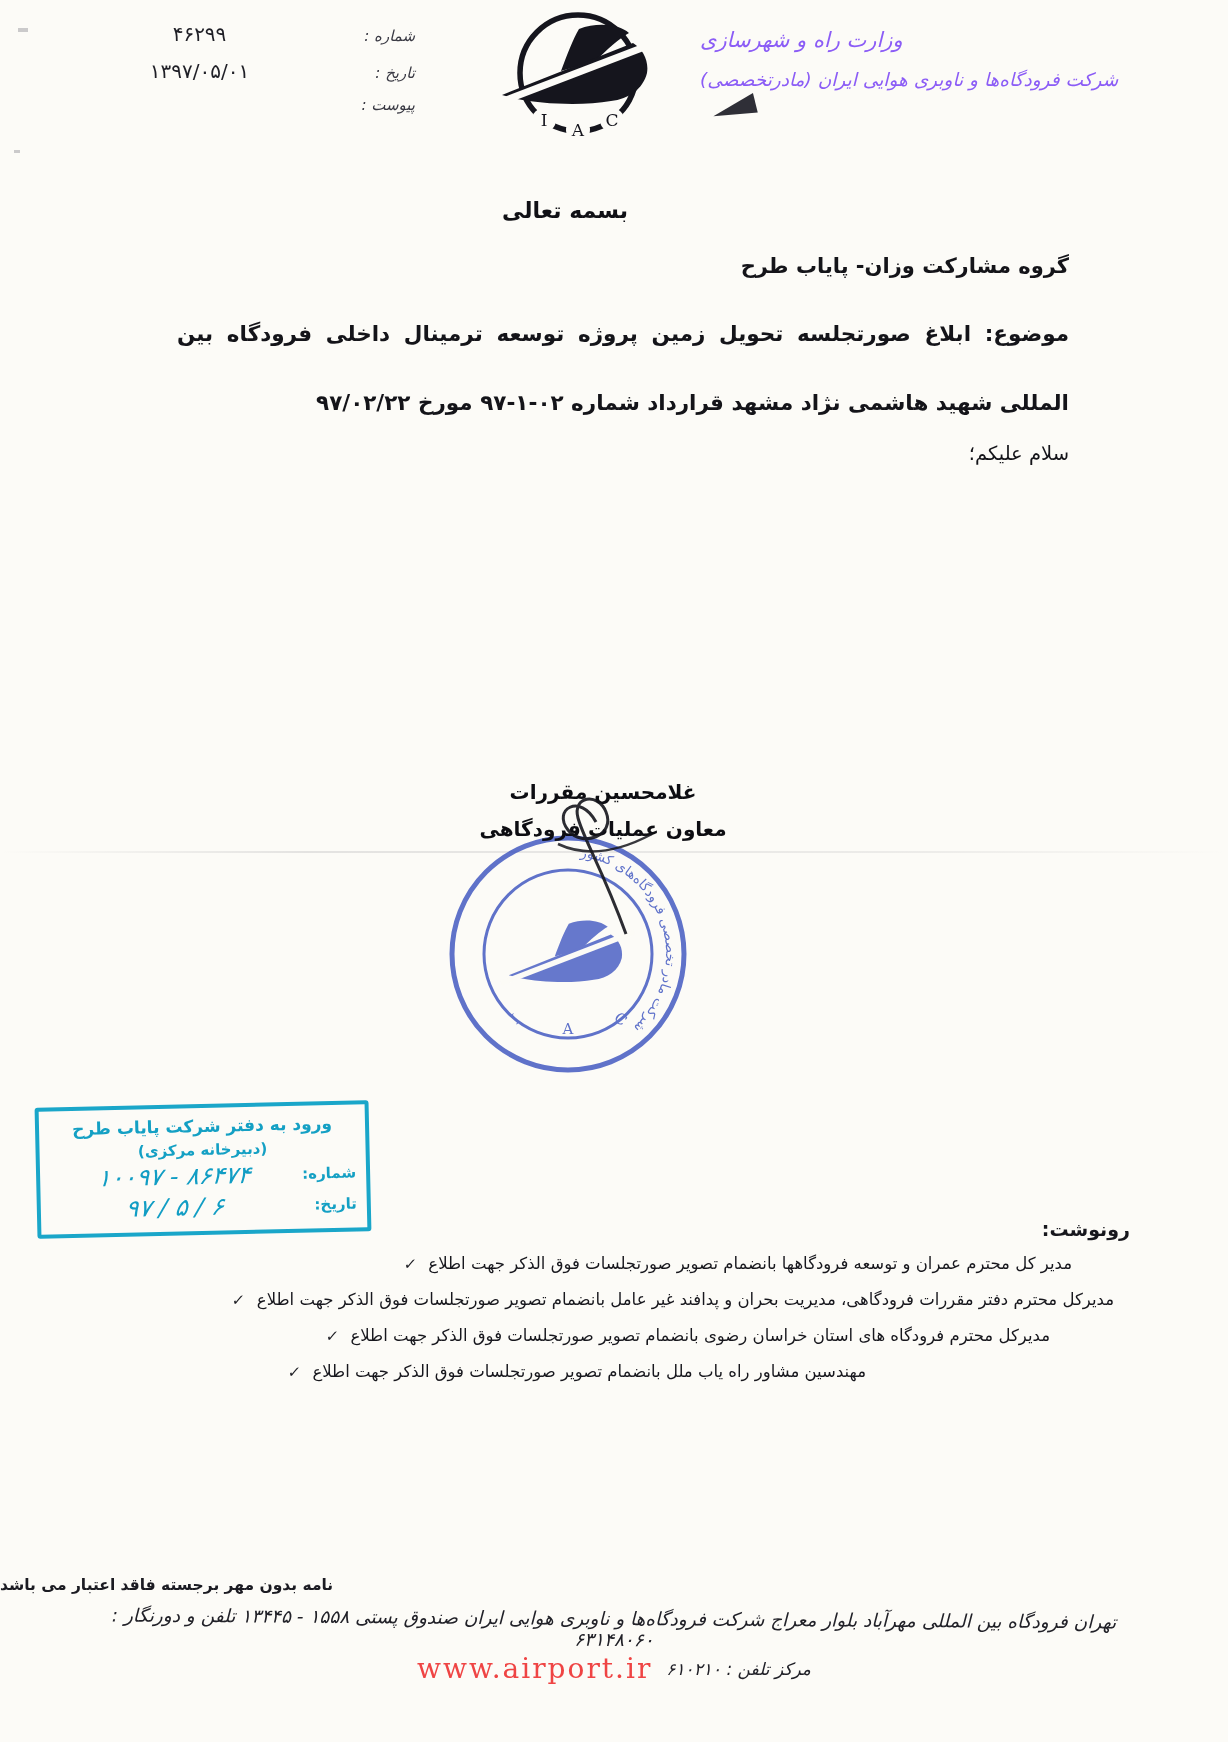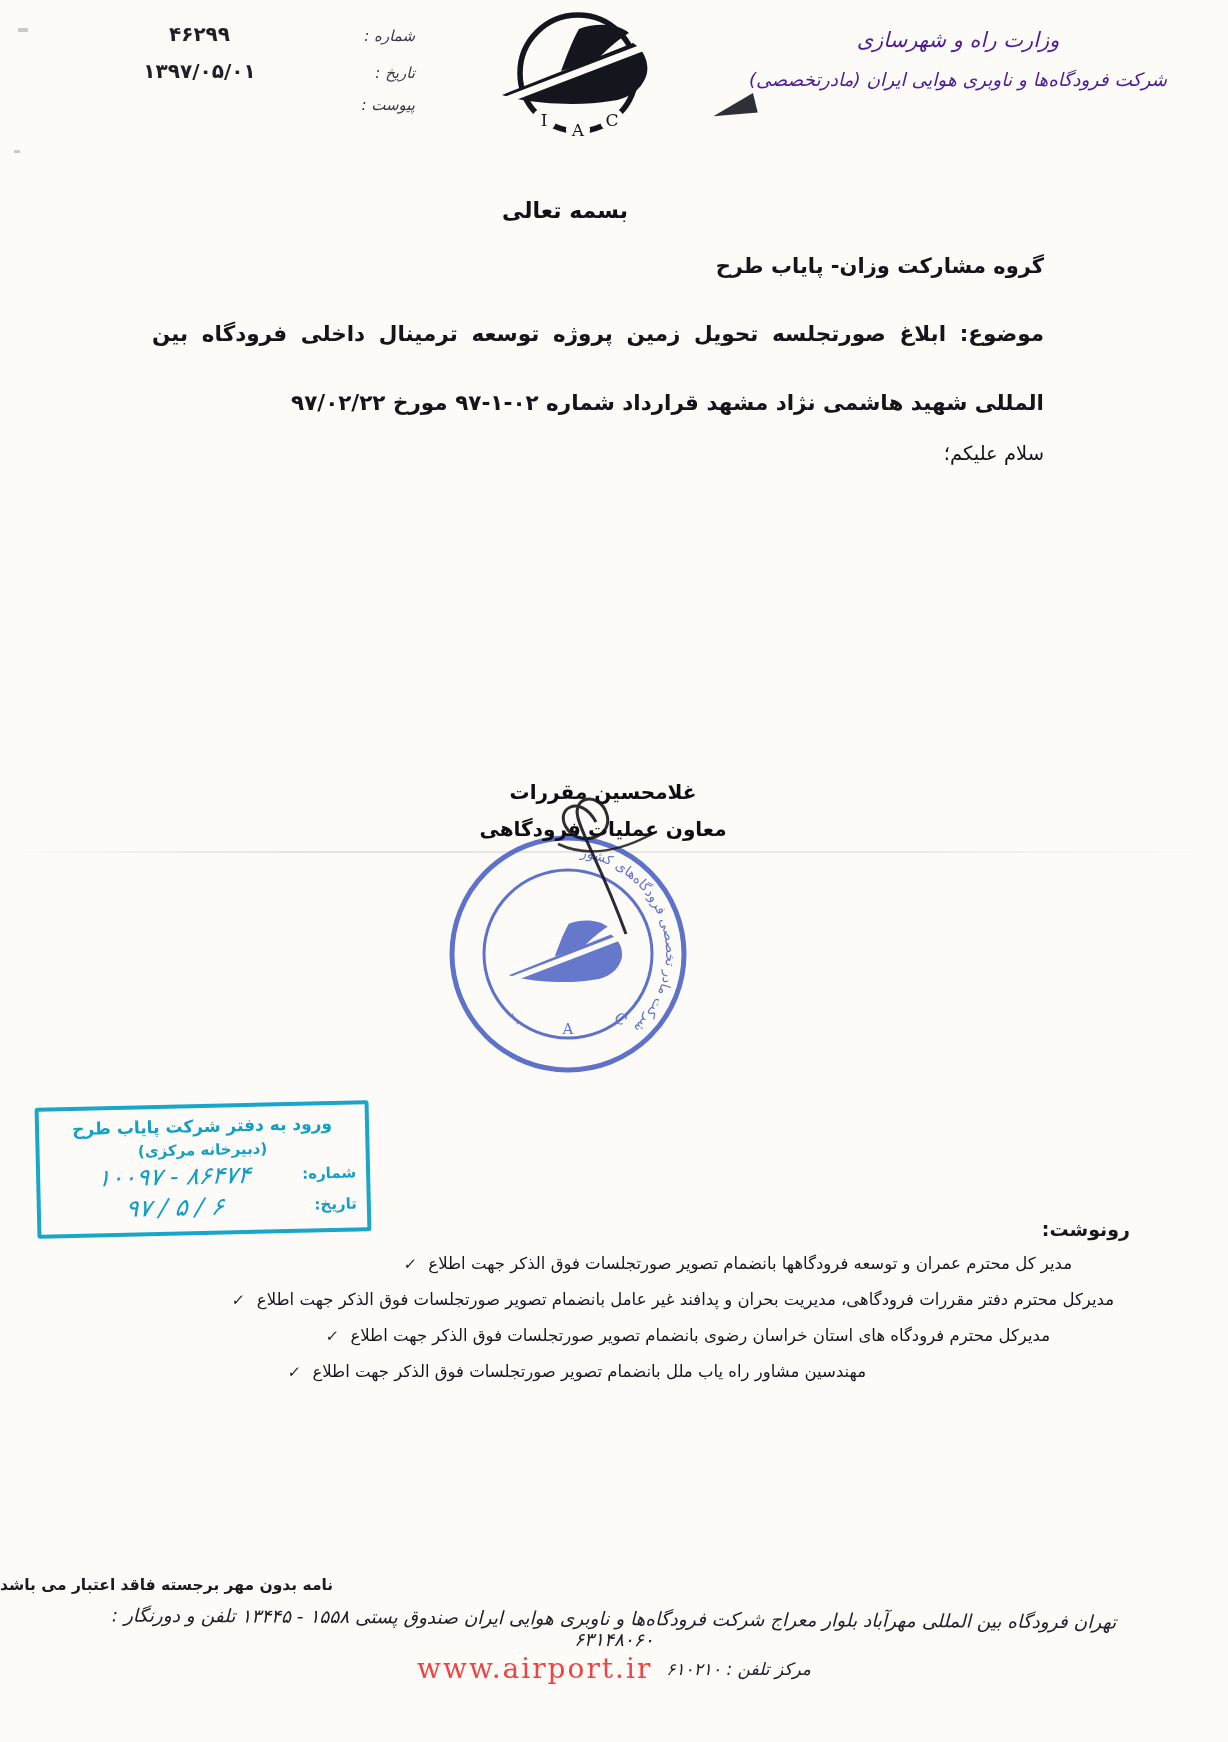--- a/index.html
+++ b/index.html
@@ -6,33 +6,33 @@
   .page{
     position:relative; width:1228px; height:1742px; margin:0 auto;
     background:#fcfbf7;
     font-family:"DejaVu Sans", sans-serif;
     overflow:hidden;
   }
   
   .hdr-info{position:absolute; left:70px; top:22px; width:345px; direction:rtl; color:#33333b;}
   .hdr-info .row{display:flex; align-items:baseline; height:37px;}
   .hdr-info .lbl{width:86px; font-style:italic; font-size:15px; color:#3a3a44;}
-  .hdr-info .val{flex:1; text-align:center; font-size:20px; color:#1f1f26; font-weight:700; letter-spacing:1px;}
+  .hdr-info .val{flex:1; text-align:center; font-size:20px; color:#1f1f26; font-weight:400; letter-spacing:1px;}
   .logo{position:absolute; left:492px; top:8px;}
-  .hdr-right{position:absolute; left:724px; top:28px; width:468px; text-align:center; direction:rtl; font-style:italic; color:#4c1d95;}
+  .hdr-right{position:absolute; left:700px; top:28px; width:468px; text-align:left; direction:rtl; font-style:italic; color:#8b5cf6;}
   .hdr-right .l1{font-size:21px; margin-bottom:17px; font-weight:500;}
   .hdr-right .l2{font-size:18.5px;}
   .smudge{position:absolute; left:712px; top:98px; width:0; height:0;
     border-top:13px solid transparent; border-bottom:7px solid transparent;
     border-right:44px solid #1d1d26; transform:rotate(-14deg); opacity:.92;}
   .speck{position:absolute; background:#9a9aa0; opacity:.5;}
   
   .besmele{position:absolute; left:436px; top:198px; width:258px; text-align:center;
     font-weight:bold; font-size:22px; color:#101015;}
-  .letter{position:absolute; right:184px; top:246px; width:892px; direction:rtl; text-align:right;
+  .letter{position:absolute; right:159px; top:246px; width:892px; direction:rtl; text-align:right;
     color:#141419; padding-top:8px;}
   .letter .recipient{font-size:21px; font-weight:bold; margin-bottom:22px;}
   .letter .subject{font-size:21.5px; font-weight:bold; line-height:3.2; text-align:justify; margin:0 0 2px 0;}
   .letter .salutation{font-size:19.5px; margin:4px 0 0 0;}
   .letter .body-p{font-size:19.5px; line-height:2.7; text-align:justify; text-indent:22px; margin:30px 0 0 0;}
   .crease{position:absolute; left:0; top:851px; width:100%; height:2px;
     background:linear-gradient(90deg, rgba(100,100,110,0), rgba(100,100,110,.16) 25%, rgba(100,100,110,.10) 75%, rgba(100,100,110,0));}
   
   .sig{position:absolute; left:438px; top:780px; width:330px; text-align:center;}
   .sig .stamp-svg{position:absolute; left:4px; top:48px; opacity:.82;}

